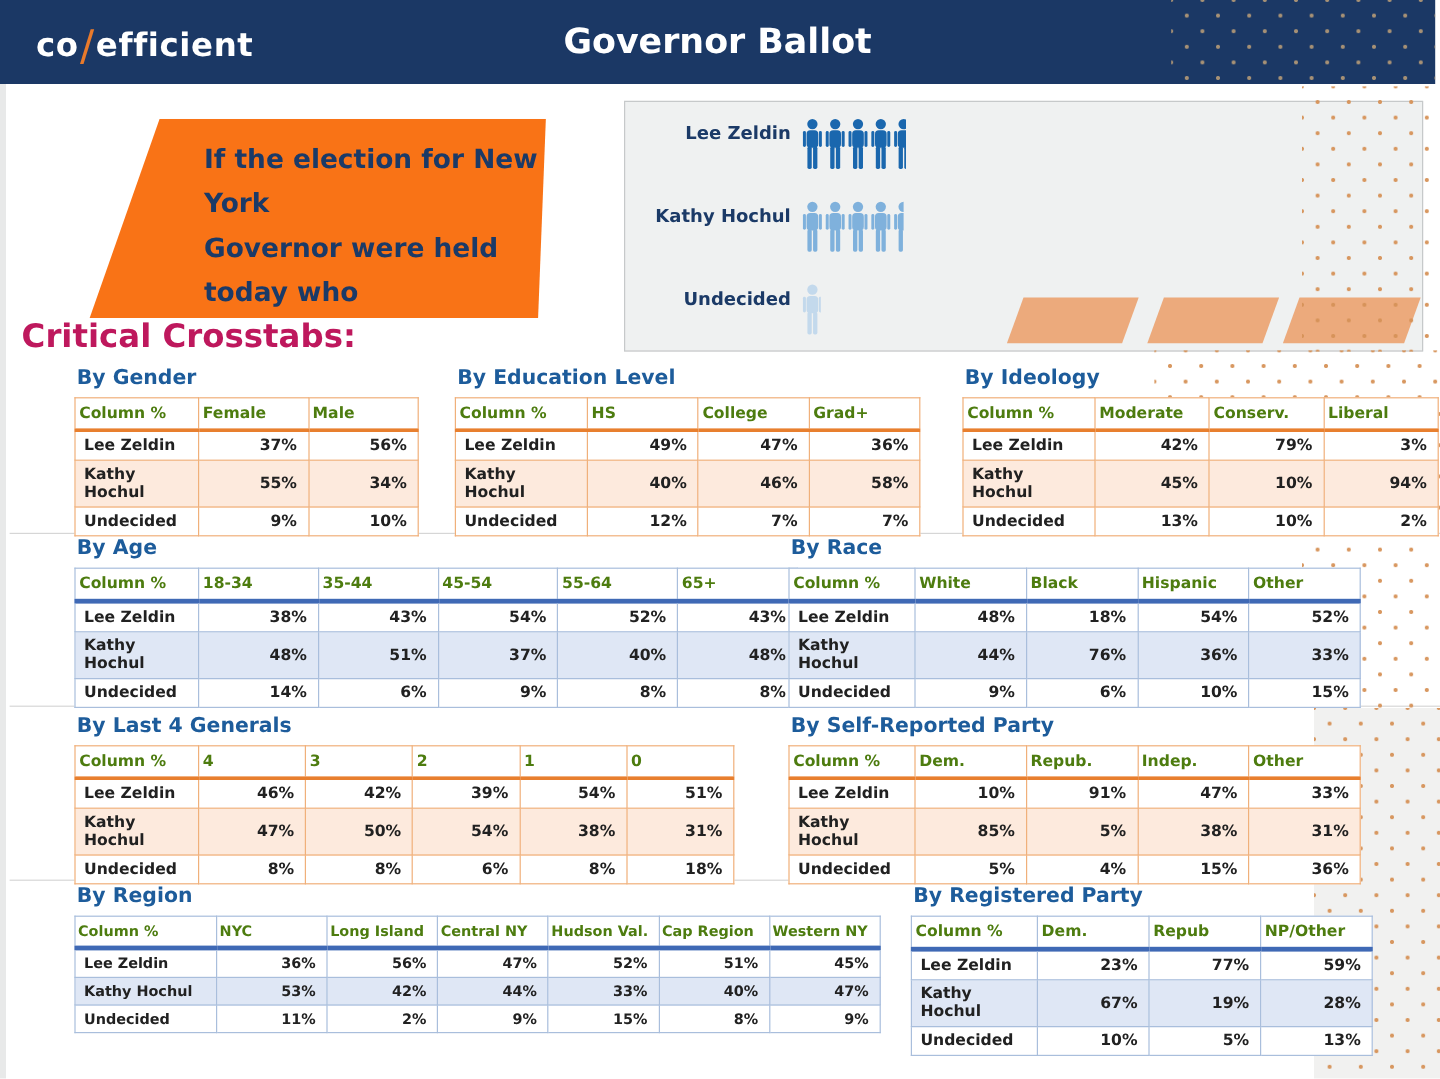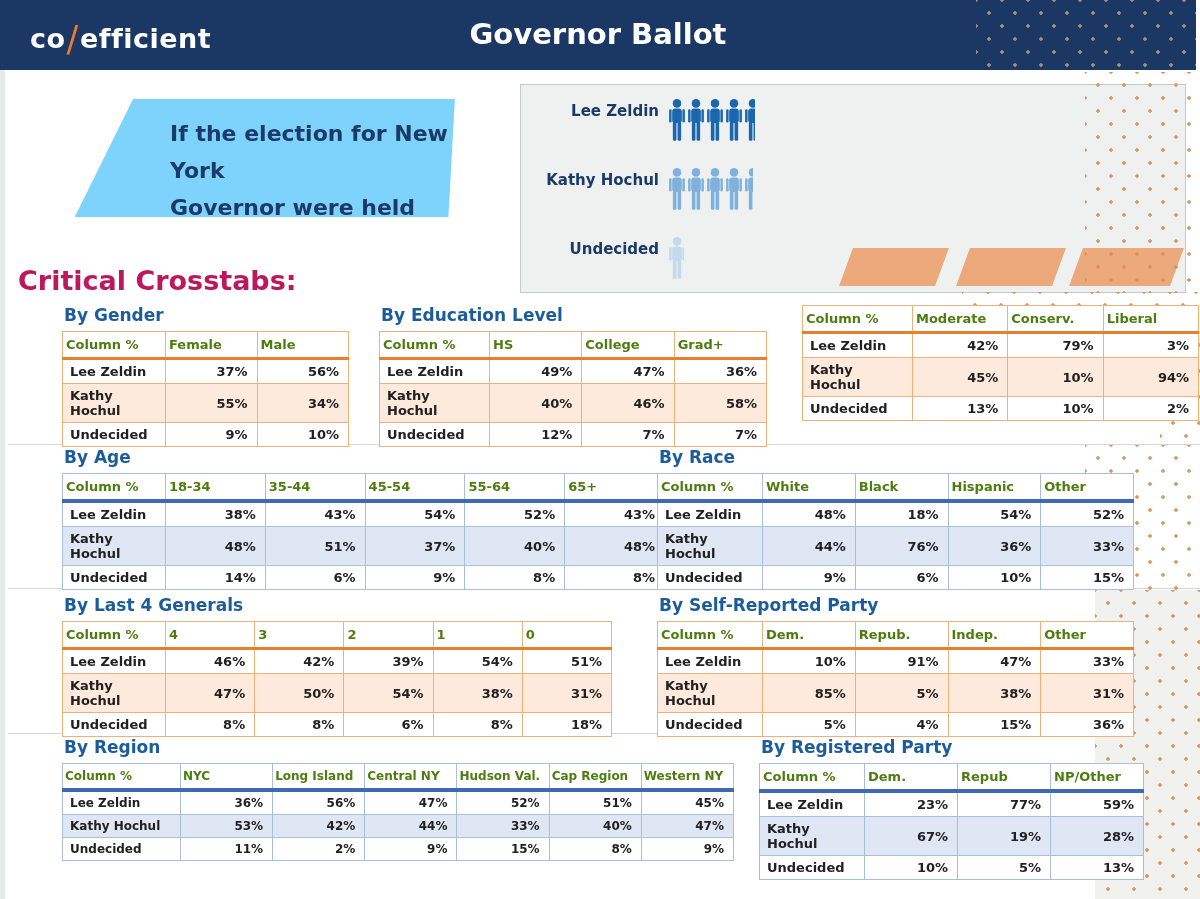--- a/index.html
+++ b/index.html
@@ -17,21 +17,21 @@
       radial-gradient(circle,rgba(214,146,88,.95) 1.5px,transparent 1.9px),
       radial-gradient(circle,rgba(214,146,88,.95) 1.5px,transparent 1.9px);
     background-size:26px 26px;background-position:0 0,13px 13px;}
   .dots.on-navy{background-image:
       radial-gradient(circle,rgba(190,160,120,.85) 1.5px,transparent 1.9px),
       radial-gradient(circle,rgba(190,160,120,.85) 1.5px,transparent 1.9px);}
   .dots.gray-bg{background-color:#f1f1f0;}
   .edge-strip{position:absolute;left:0;top:70px;width:5px;height:829px;background:#e8e9e9;}
   .hr{position:absolute;left:8px;width:1192px;height:1px;background:#d6d6d6;}
   
-  .question{position:absolute;left:38px;top:99px;width:432px;height:118px;background:#7dd3fc;
+  .question{position:absolute;left:38px;top:99px;width:432px;height:166px;background:#f97316;
             clip-path:polygon(22% 0,96.5% 0,95% 100%,8.5% 100%);}
   .question .qtext{position:absolute;left:132px;top:16px;width:305px;color:#1b3a67;
                    font-size:22px;line-height:37px;font-weight:600;}
   
   .panel{position:absolute;left:520px;top:84px;width:666px;height:209px;background:#eff1f1;
          border:1px solid #c6c9ca;box-sizing:border-box;padding-top:7px;}
   .pg-row{display:flex;height:66px;margin-bottom:3px;}
   .pg-lab{width:138px;text-align:right;padding:9px 9px 0 0;color:#1b3a67;font-weight:700;
           font-size:15px;line-height:20px;flex:none;}
   .pg-icons{display:flex;align-items:flex-start;}
@@ -232,20 +232,21 @@
               <td class="lbl">Undecided</td>
               <td class="val">12%</td>
               <td class="val">7%</td>
               <td class="val">7%</td>
             </tr>
           </tbody>
         </table>
       </div>
     </div>
   <div class="xtab theme-orange" style="left:758px;top:305px;width:397px;">
+    <h3>By Ideology</h3>
       <div class="slot">
         <table>
           <colgroup>
             <col style="width: 110px;">
             <col>
             <col>
             <col>
           </colgroup>
           <thead>
             <tr>

